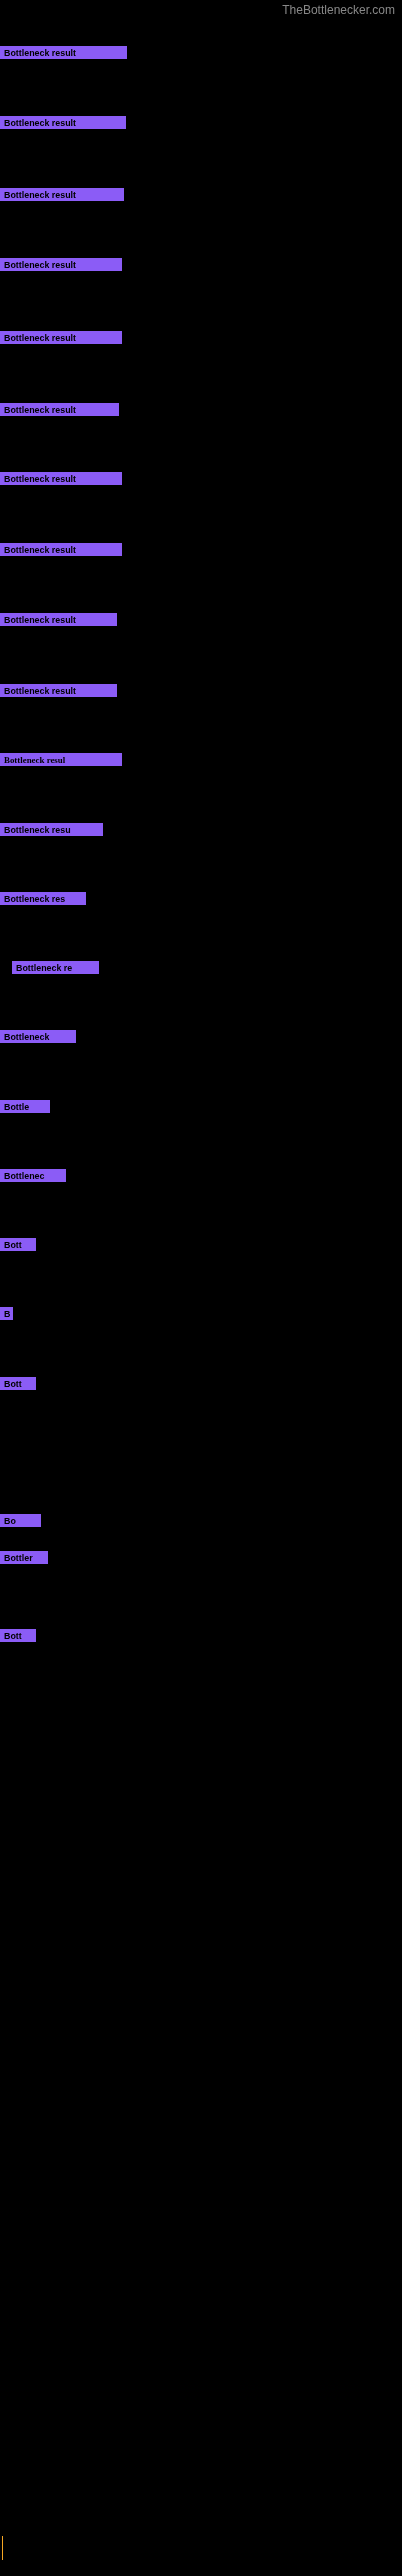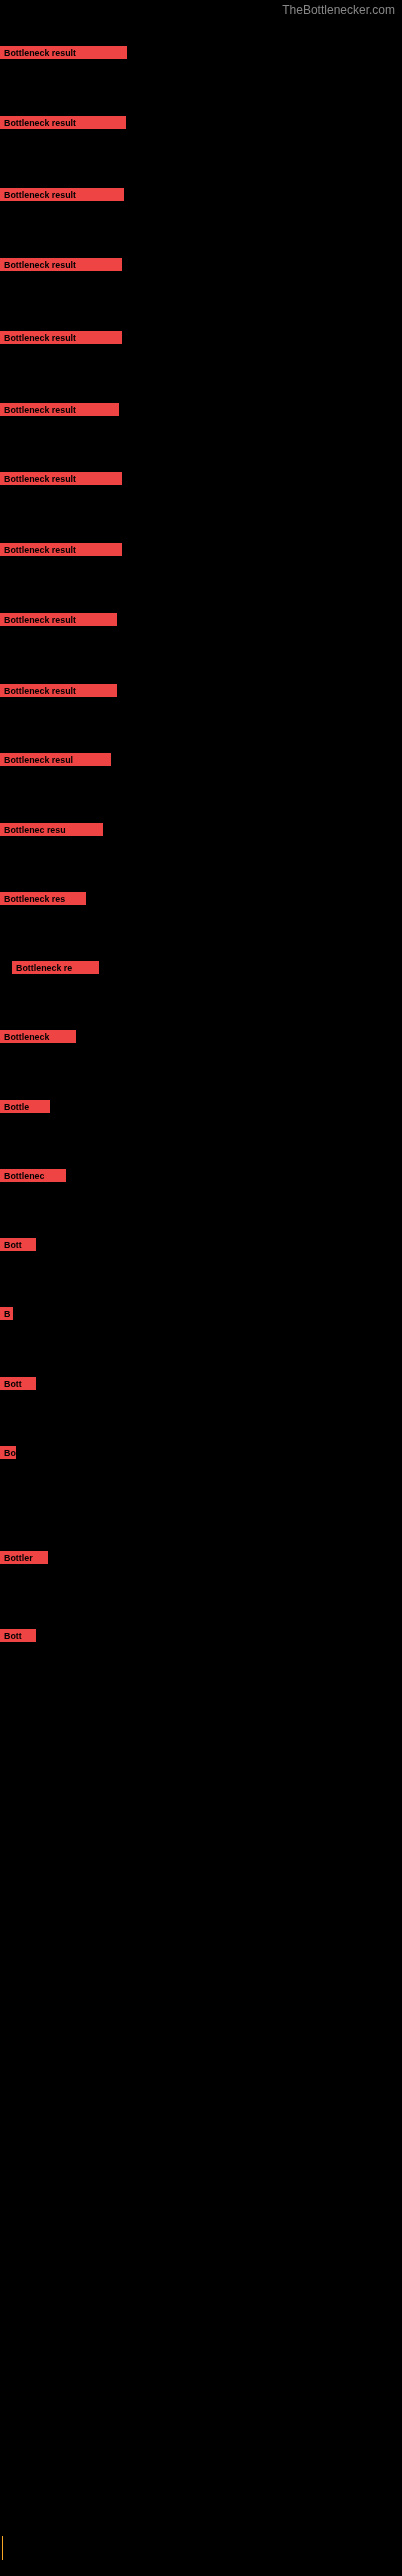--- a/index.html
+++ b/index.html
@@ -16,21 +16,21 @@
     }
     .site-title {
       position: absolute;
       top: 3.2px;
       right: 8px;
       color: #888888;
       font-size: 12px;
     }
     .bottleneck-badge {
       position: absolute;
-      background-color: #ef4444;
+      background-color: #8b5cf6;
       color: #000000;
       font-size: 8.9px;
       font-weight: bold;
       padding: 1.6px 4px;
       white-space: nowrap;
       overflow: hidden;
     }
   </style>
 </head>
 <body>
@@ -40,27 +40,27 @@
 <div class="bottleneck-badge" style="top: 46px; left: 0px; width: 127px;">Bottleneck result</div>
 <div class="bottleneck-badge" style="top: 116px; left: 0px; width: 126px;">Bottleneck result</div>
 <div class="bottleneck-badge" style="top: 188px; left: 0px; width: 124px;">Bottleneck result</div>
 <div class="bottleneck-badge" style="top: 258px; left: 0px; width: 122px;">Bottleneck result</div>
 <div class="bottleneck-badge" style="top: 331px; left: 0px; width: 122px;">Bottleneck result</div>
 <div class="bottleneck-badge" style="top: 403px; left: 0px; width: 119px;">Bottleneck result</div>
 <div class="bottleneck-badge" style="top: 472px; left: 0px; width: 122px;">Bottleneck result</div>
 <div class="bottleneck-badge" style="top: 543px; left: 0px; width: 122px;">Bottleneck result</div>
 <div class="bottleneck-badge" style="top: 613px; left: 0px; width: 117px;">Bottleneck result</div>
 <div class="bottleneck-badge" style="top: 684px; left: 0px; width: 117px;">Bottleneck result</div>
-<div class="bottleneck-badge" style="top: 753px; left: 0px; width: 111px;">Bottleneck resul</div>
-<div class="bottleneck-badge" style="top: 823px; left: 0px; width: 103px;">Bottlenec resu</div>
+<div class="bottleneck-badge" style="top: 753px; left: 0px; width: 122px; font-family: Liberation Serif, serif;">Bottleneck resul</div>
+<div class="bottleneck-badge" style="top: 823px; left: 0px; width: 103px;">Bottleneck resu</div>
 <div class="bottleneck-badge" style="top: 892px; left: 0px; width: 86px;">Bottleneck res</div>
 <div class="bottleneck-badge" style="top: 961px; left: 12px; width: 87px;">Bottleneck re</div>
 <div class="bottleneck-badge" style="top: 1030px; left: 0px; width: 76px;">Bottleneck</div>
 <div class="bottleneck-badge" style="top: 1100px; left: 0px; width: 50px;">Bottle</div>
 <div class="bottleneck-badge" style="top: 1169px; left: 0px; width: 66px;">Bottlenec</div>
 <div class="bottleneck-badge" style="top: 1238px; left: 0px; width: 36px;">Bott</div>
 <div class="bottleneck-badge" style="top: 1307px; left: 0px; width: 13px;">B</div>
 <div class="bottleneck-badge" style="top: 1377px; left: 0px; width: 36px;">Bott</div>
-<div class="bottleneck-badge" style="top: 1446px; left: 0px; width: 16px;">Bo</div>
+<div class="bottleneck-badge" style="top: 1514px; left: 0px; width: 41px;">Bo</div>
 <div class="bottleneck-badge" style="top: 1515px; left: 0px; width: 48px; margin-top: 36px;">Bottler</div>
 <div class="bottleneck-badge" style="top: 1629px; left: 0px; width: 36px;">Bott</div>
 <div style="position: absolute; bottom: 16px; left: 1.6px; width: 1.6px; height: 24px; background-color: rgb(245, 166, 35);"></div>
 
 
 </body></html>

